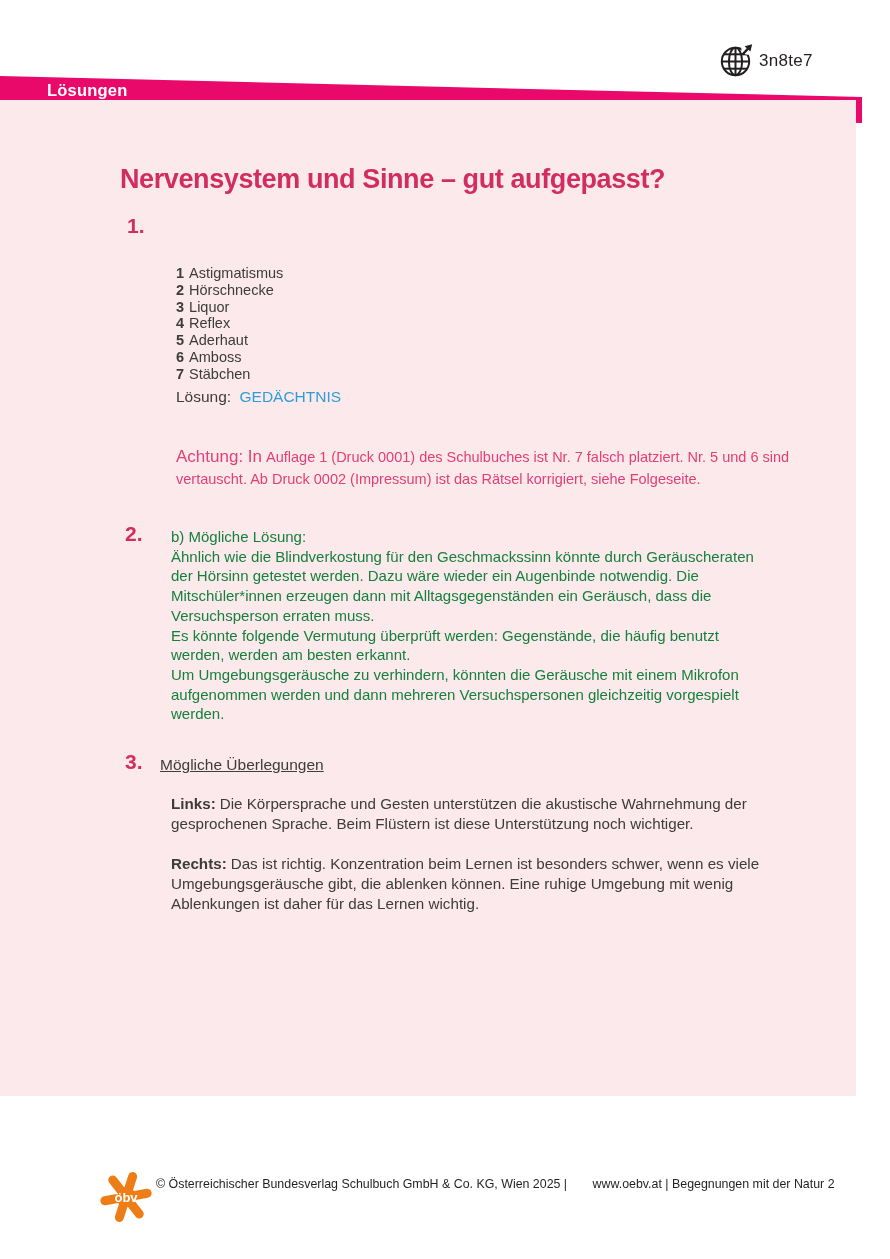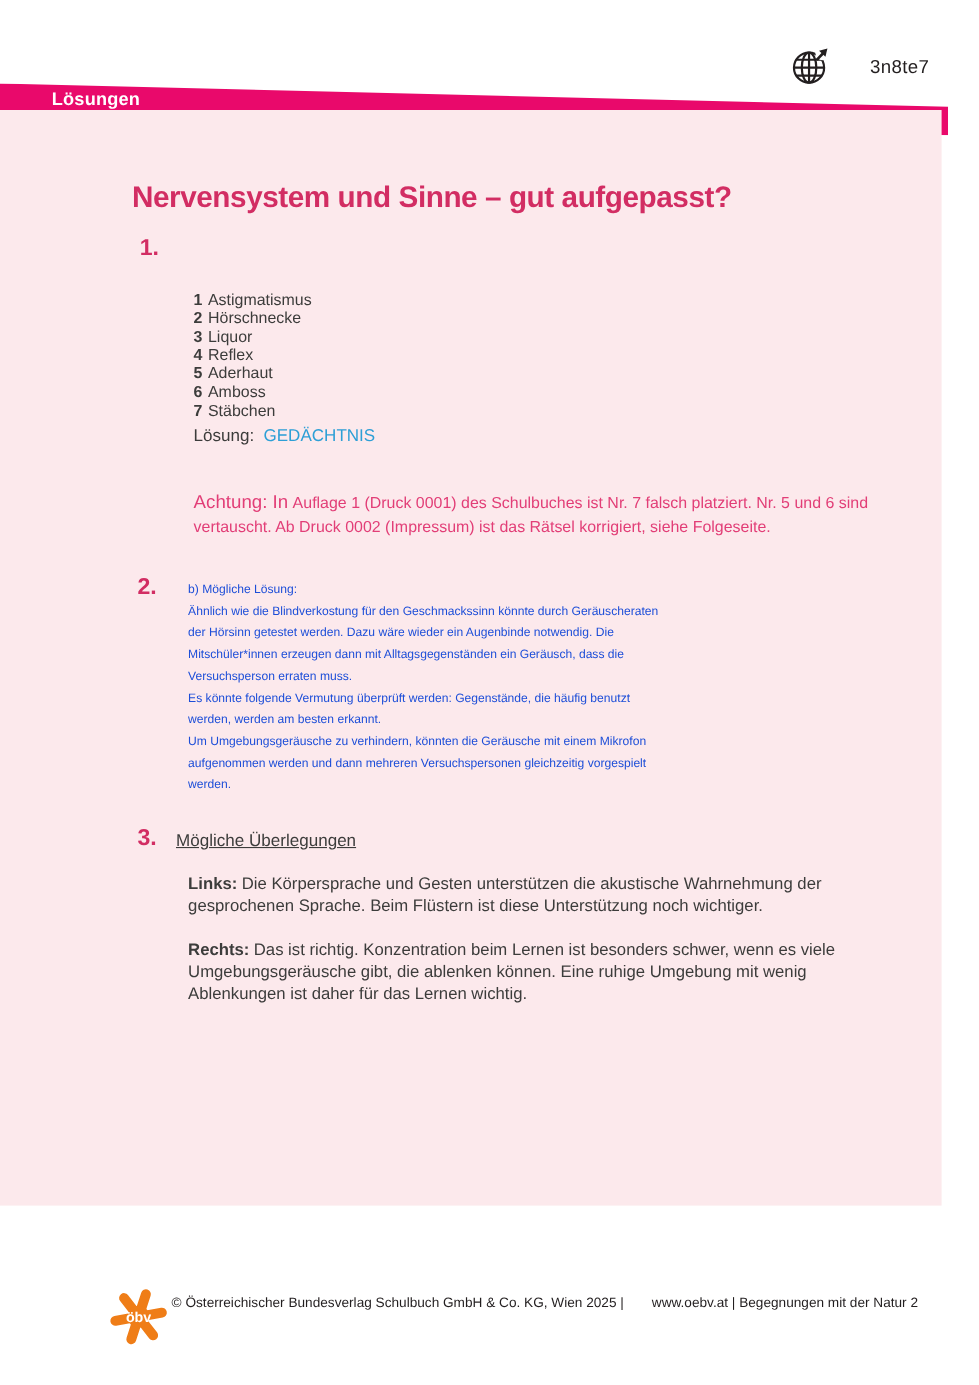--- a/index.html
+++ b/index.html
@@ -3,21 +3,21 @@
 <meta charset="utf-8">
 <style>
   * { margin:0; padding:0; box-sizing:border-box; }
   html,body { width:890px; height:1259px; background:#ffffff;
     font-family:"Liberation Sans", sans-serif; color:#3c3c3b; }
   body { position:relative; overflow:hidden; }
 
   
   .code-group { position:absolute; left:718px; top:42px; display:flex; align-items:center; }
   .globe { width:37px; height:37px; }
-  .code-text { margin-left:36px; font-size:17px; color:#231f20; letter-spacing:0.3px; }
+  .code-text { margin-left:4px; font-size:17px; color:#231f20; letter-spacing:0.3px; }
 
   
   .banner { position:absolute; left:0; top:70px; width:862px; height:56px;
     background:#e9096b;
     clip-path: polygon(0 6px, 100% 27px, 100% 53px, 0 37px); }
   .banner-label { position:absolute; left:47px; top:11px; color:#ffffff;
     font-weight:bold; font-size:16.5px; letter-spacing:0.2px; }
 
   
   .sheet { position:absolute; left:0; top:100px; width:856px; height:996px; background:#fce9ec; }
@@ -34,22 +34,22 @@
   .answer-row .a-num { font-weight:bold; margin-right:5px; }
 
   .solution-line { position:absolute; left:176px; top:388px; font-size:15.5px; }
   .solution-value { color:#2d9fd6; margin-left:4px; }
 
   .notice { position:absolute; left:176px; top:446px; width:620px;
     color:#e23e77; font-size:14.5px; line-height:21.5px; }
   .notice-lead { font-size:17px; margin-right:4px;text-align:center; }
   .notice-rest { white-space:pre-line; }
 
-  .body-block { position:absolute; left:171px; width:685px; font-size:11px;
-    line-height:19.7px; color:#1d4ed8; white-space:pre-line; }
+  .body-block { position:absolute; left:171px; width:685px; font-size:15px;
+    line-height:19.7px; color:#15803d; white-space:pre-line; }
   .sec2-text { top:527px; }
 
   .sec3-heading { position:absolute; left:160px; top:756px; font-size:15.5px;
     text-decoration:underline; }
 
   .para { position:absolute; left:171px; width:685px; font-size:15.2px;
     line-height:20px; color:#3c3c3b; }
   .links-para  { top:794px; }
   .rechts-para { top:854px; }
   .para-label { font-weight:bold; margin-right:4px; }

